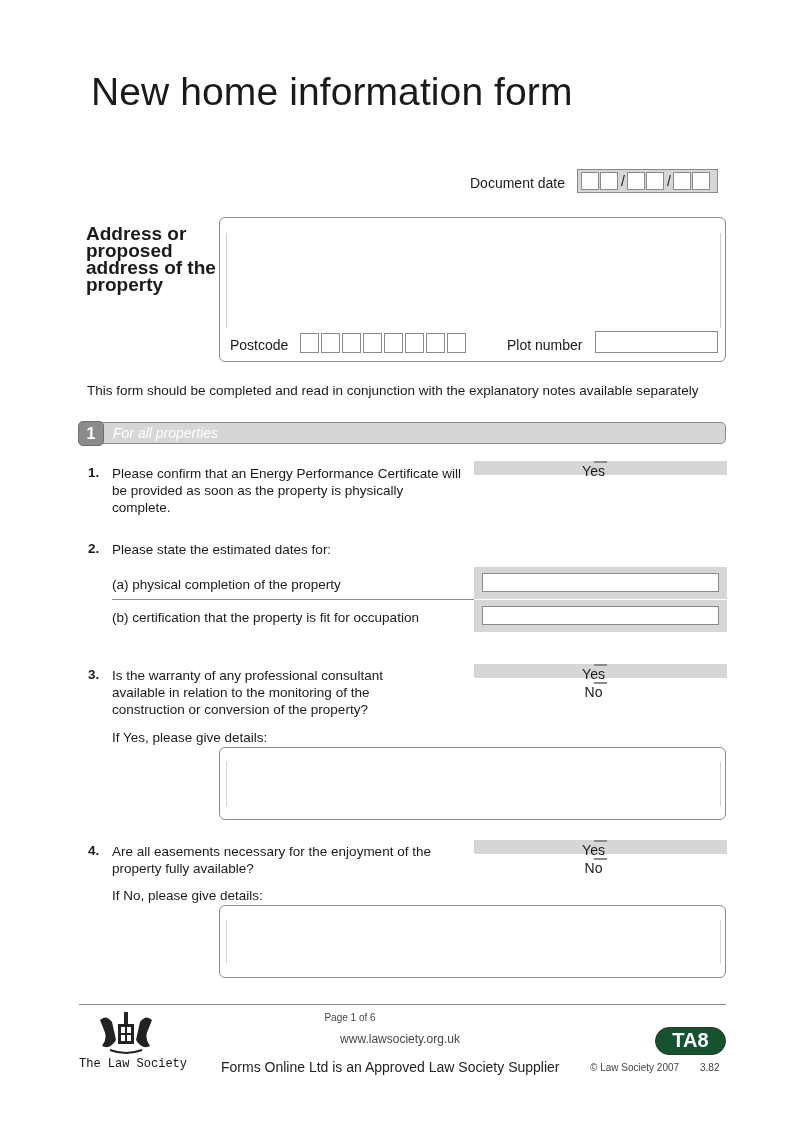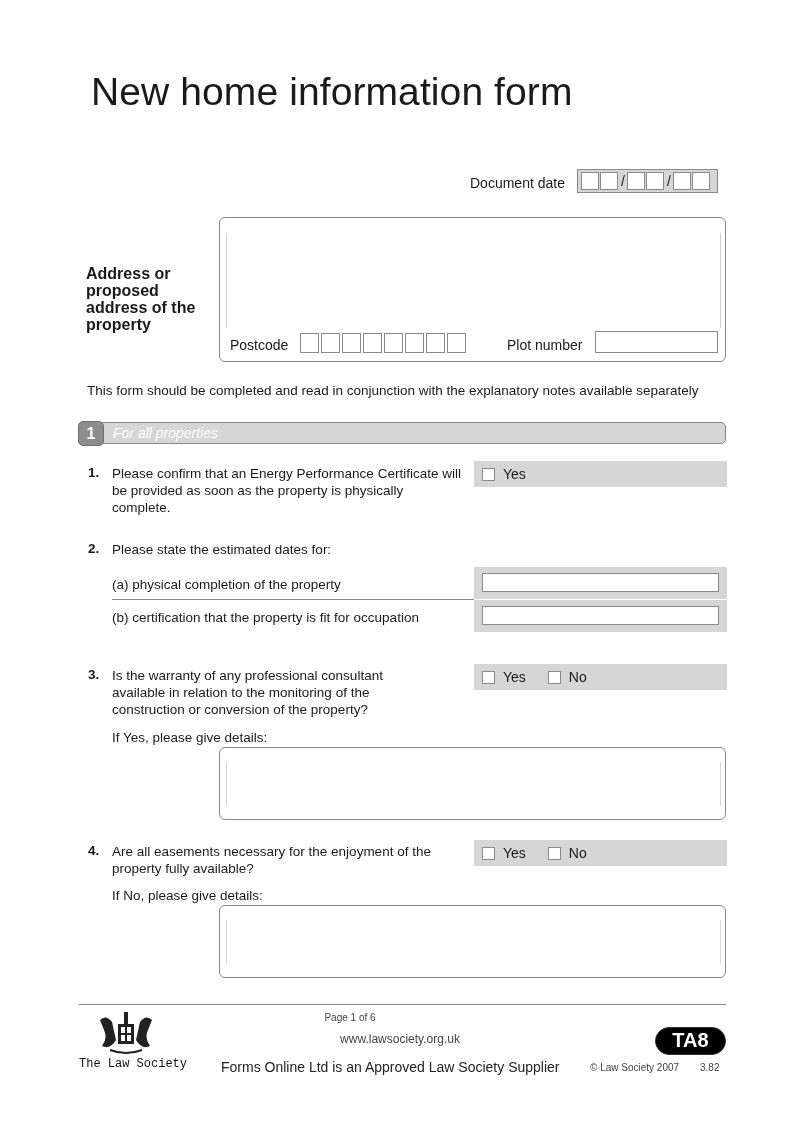--- a/index.html
+++ b/index.html
@@ -9,61 +9,61 @@
 
   .title { left: 91px; top: 70px; font-size: 39px; font-weight: normal; letter-spacing: 0.1px; }
 
   .docdate-label { left: 470px; top: 175px; font-size: 14px; }
   .docdate-box { left: 577px; top: 169px; width: 141px; height: 24px; background: #d6d6d6;
                  border: 1px solid #8a8a8a; box-sizing: border-box; display: flex; align-items: center;
                  padding-left: 3px; }
   .dcell { width: 18px; height: 18px; background: #fff; border: 1px solid #8a8a8a; box-sizing: border-box; margin-right: 1px; }
   .dsep { width: 8px; text-align: center; font-size: 14px; line-height: 18px; }
 
-  .addr-label { left: 86px; top: 225px; font-size: 16px; font-weight: bold; line-height: 17px; width: 130px; margin-top: 40px; }
+  .addr-label { left: 86px; top: 225px; font-size: 19px; font-weight: bold; line-height: 17px; width: 130px; }
   .addr-box { left: 219px; top: 217px; width: 507px; height: 145px; border: 1.5px solid #8a8a8a;
               border-radius: 6px; box-sizing: border-box; background: #fff; }
   .addr-inner { left: 226px; top: 233px; width: 493px; height: 95px; border-left: 1px solid #d0d0d0; border-right: 1px solid #d0d0d0; }
   .postcode-label { left: 230px; top: 337px; font-size: 14px; }
   .pc-row { left: 300px; top: 333px; display: flex; }
   .pcell { width: 19px; height: 20px; border: 1px solid #8a8a8a; box-sizing: border-box; margin-right: 2px; background: #fff; }
   .plot-label { left: 507px; top: 337px; font-size: 14px; }
   .plot-field { left: 595px; top: 331px; width: 123px; height: 22px; border: 1px solid #8a8a8a; box-sizing: border-box; background: #fff; }
 
   .intro { left: 87px; top: 383px; font-size: 13.5px; }
 
   .sec-bar { left: 79px; top: 422px; width: 647px; height: 22px; background: #d6d6d6;
              border: 1px solid #8a8a8a; border-radius: 5px; box-sizing: border-box; }
   .sec-num { left: 78px; top: 421px; width: 26px; height: 25px; background: #8c8c8c; border: 1px solid #6f6f6f;
              border-radius: 5px; box-sizing: border-box; color: #fff; font-weight: bold; font-size: 16px;
              text-align: center; line-height: 23px; }
   .sec-title { left: 113px; top: 425px; color: #ffffff; font-size: 14px; font-style: italic; }
 
   .qnum { font-weight: bold; font-size: 13.5px; }
   .qtext { font-size: 13.5px; line-height: 17px; }
-  .opt-band { background: #d6d6d6; height: 26px; display: flex; align-items: center; box-sizing: border-box; padding-left: 8px; }
+  .opt-band { background: #d6d6d6; height: 14px; display: flex; align-items: center; box-sizing: border-box; padding-left: 8px; flex-direction: column; }
   .cb { width: 13px; height: 13px; background: #fff; border: 1px solid #8a8a8a; box-sizing: border-box; margin-right: 8px; }
   .opt-lbl { font-size: 14px; margin-right: 22px; }
 
   .date-band { background: #d6d6d6; box-sizing: border-box; padding: 6px 8px 0 8px; }
   .date-field { height: 19px; background: #fff; border: 1px solid #8a8a8a; box-sizing: border-box; }
   .divider-a { left: 112px; top: 599px; width: 362px; height: 1px; background: #8a8a8a; }
 
   .details-box { border: 1.5px solid #8a8a8a; border-radius: 6px; box-sizing: border-box; background: #fff; }
   .details-inner { border-left: 1px solid #d6d6d6; border-right: 1px solid #d6d6d6; }
 
   .footer-rule { left: 79px; top: 1004px; width: 647px; height: 1px; background: #8a8a8a; }
   .page-num { left: 0; width: 700px; top: 1012px; text-align: center; font-size: 10px; color: #444; }
   .web { left: 0; width: 800px; top: 1032px; text-align: center; font-size: 12px; color: #444; }
   .supplier { left: 221px; top: 1059px; font-size: 14px; color: #222; }
   .copyright { left: 590px; top: 1062px; font-size: 10px; color: #444; }
   .version { left: 700px; top: 1062px; font-size: 10px; color: #444; }
   .lawsoc-text { left: 79px; top: 1057px; font-family: Liberation Mono, monospace; font-size: 12px; color: #111; }
   .crest { left: 96px; top: 1010px; width: 60px; height: 46px; }
-  .ta8 { left: 655px; top: 1027px; width: 71px; height: 28px; background: #000000; border: 1.5px solid #333;
+  .ta8 { left: 655px; top: 1027px; width: 71px; height: 28px; background: #14532d; border: 1.5px solid #333;
          border-radius: 14px; box-sizing: border-box; color: #fff; font-weight: bold; font-size: 20px;
          text-align: center; line-height: 25px; }
 </style>
 </head>
 <body>
 
 <div class="abs title">New home information form</div>
 
 <div class="abs docdate-label">Document date</div>
 <div class="abs docdate-box">

